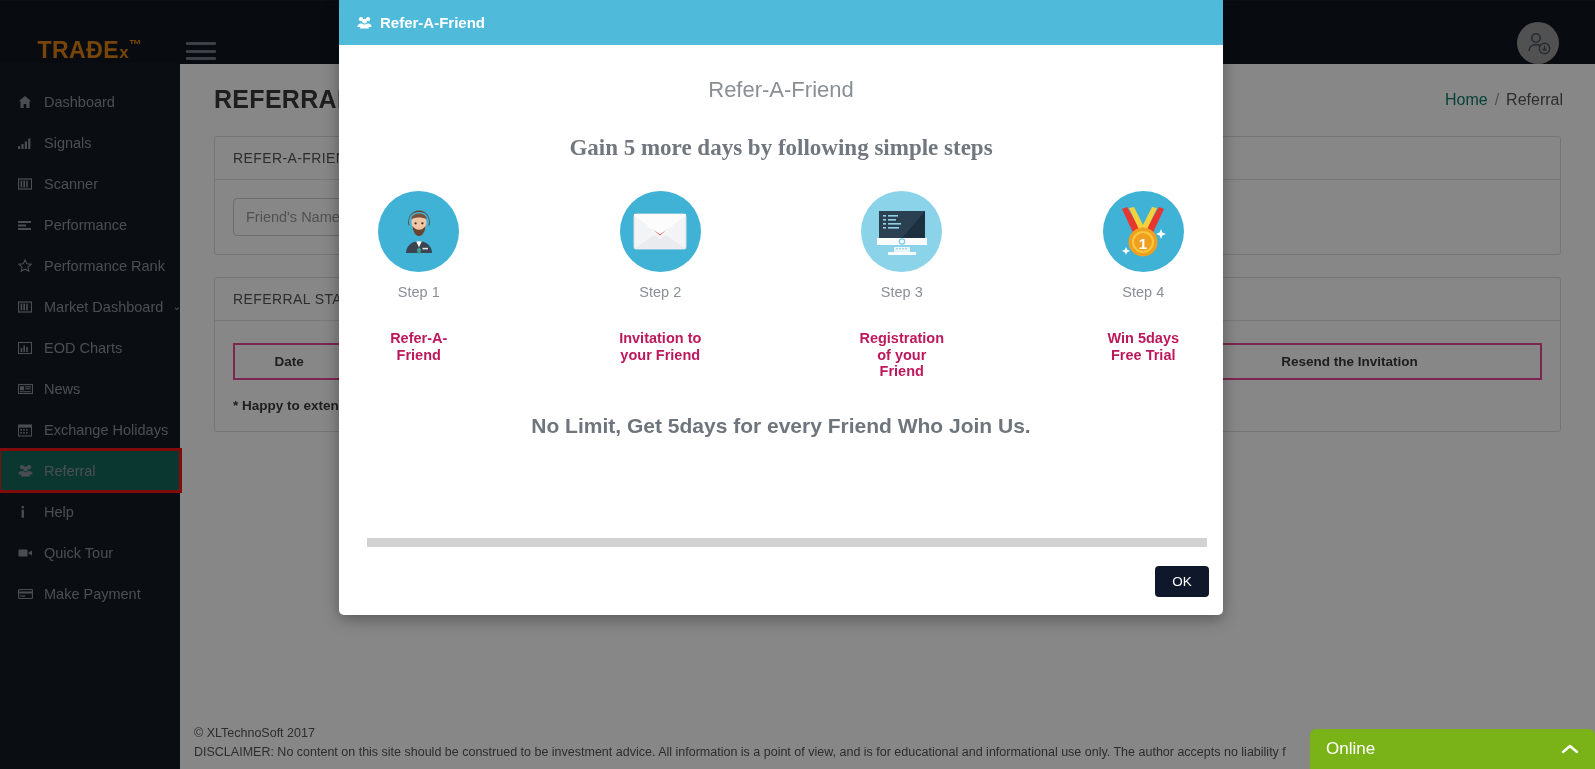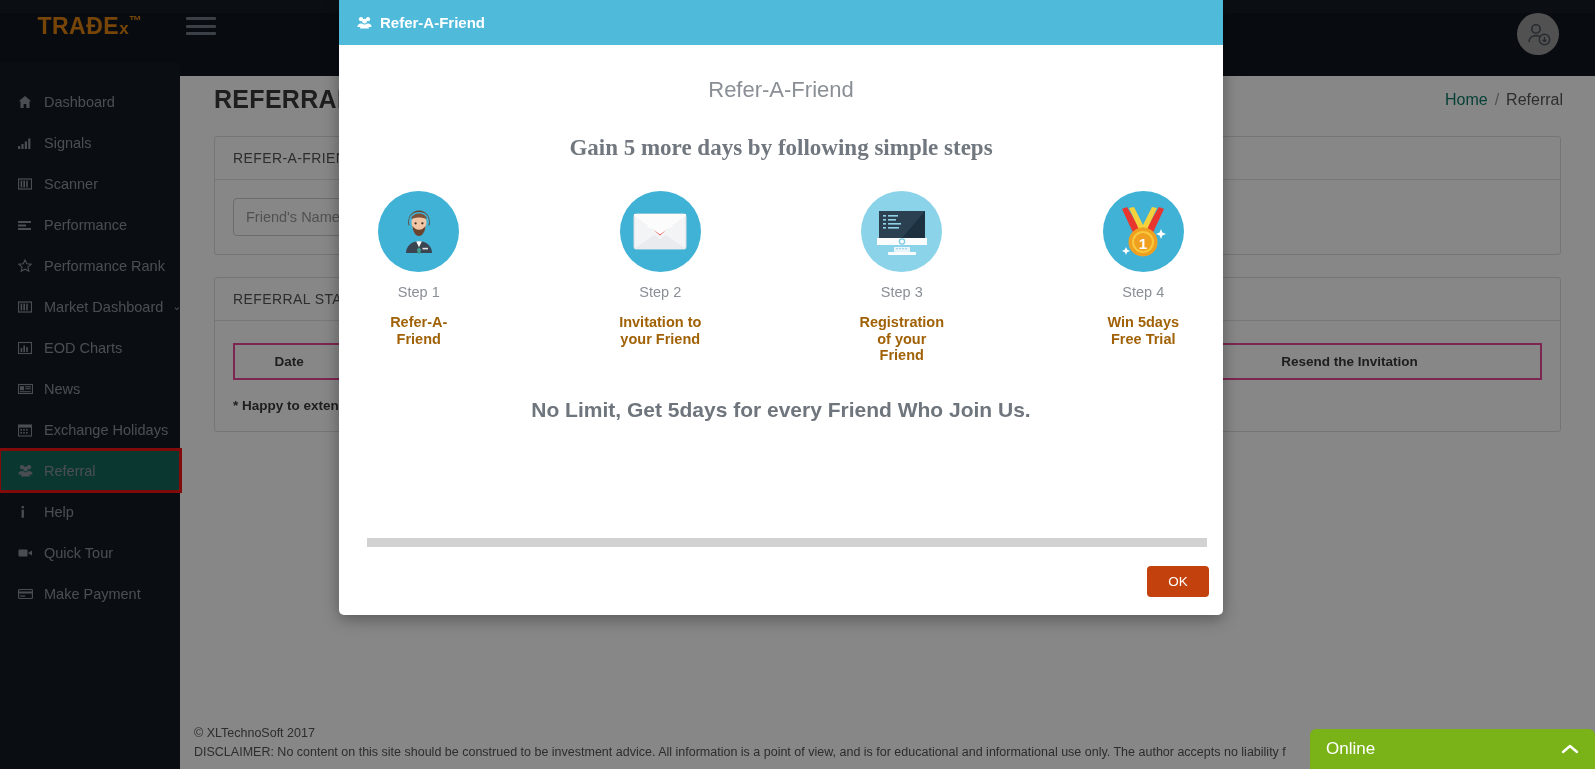--- a/index.html
+++ b/index.html
@@ -6,23 +6,23 @@
   html, body {
     width: 1595px; height: 769px;
     overflow: hidden;
     font-family: "Liberation Sans", sans-serif;
     background: #151d26;
   }
   .app { position: relative; width: 1595px; height: 769px; overflow: hidden; }
 
   
   .topbar {
-    position: absolute; top: 13px; left: 0; width: 1595px; height: 63px;
+    position: absolute; top: 1px; left: 0; width: 1595px; height: 63px;
     background: #101820;
-    display: flex; align-items: flex-start;
+    display: flex; align-items: flex-end;
     z-index: 2;
   }
   .logo {
     width: 180px; text-align: center;
     font-size: 23px; font-weight: bold; color: #e0820f;
     letter-spacing: .5px; white-space: nowrap;
   }
   .logo .sub { font-size: 17px; }
   .logo .tm { font-size: 13px; vertical-align: super; }
   .hamburger {
@@ -147,38 +147,38 @@
     display: flex; justify-content: center; align-items: flex-start;
     margin-top: 30px; gap: 110px;
   }
   .step { width: 135px; text-align: center; }
   .circ {
     width: 81px; height: 81px; border-radius: 50%;
     margin: 0 auto; display: flex; align-items: center; justify-content: center;
   }
   .step-no { margin-top: 12px; font-size: 14.5px; color: #8a8f96; }
   .step-lbl {
-    margin-top: 14px; font-size: 14.5px; font-weight: bold;
-    color: #a16207; line-height: 16.5px; white-space: pre-line;
+    margin-top: 30px; font-size: 14.5px; font-weight: bold;
+    color: #be185d; line-height: 16.5px; white-space: pre-line;
   }
   .m-foot-note {
     text-align: center; font-size: 21px; font-weight: bold;
     color: #6f757c; margin-top: 34px;
   }
   .scroll-track {
     margin: auto 0 0 0; height: 9px; background: #d2d2d2;
     width: 840px; align-self: flex-start; margin-left: 14px;
   }
   .modal-foot {
     height: 68px; display: flex; align-items: center; justify-content: flex-end;
     padding: 0 14px;
   }
   .ok-btn {
-    background: #c2410c; color: #fff; border: none; border-radius: 4px;
-    width: 62px; height: 31px; font-size: 13.5px; cursor: pointer;
+    background: #0f172a; color: #fff; border: none; border-radius: 4px;
+    width: 54px; height: 31px; font-size: 13.5px; cursor: pointer;
     font-family: "Liberation Sans", sans-serif;
   }
 </style>
 </head>
 <body>
 
 <div class="app">
 
   <div class="content">
     <div class="page-head">

